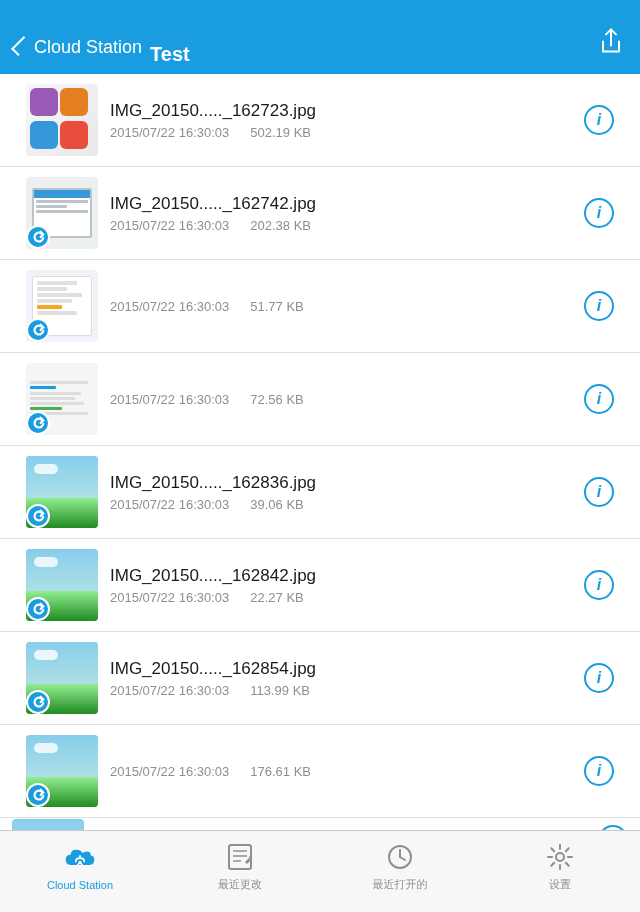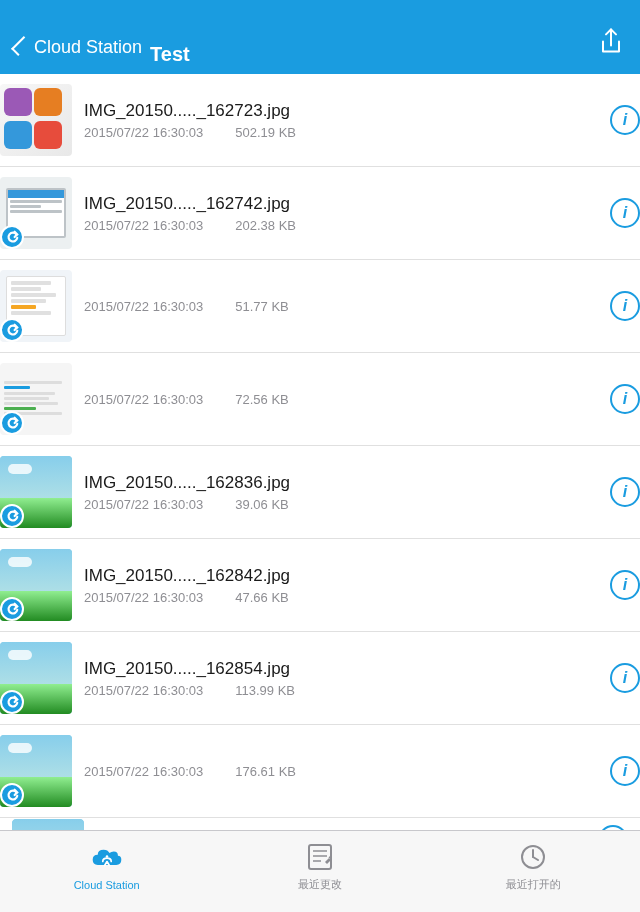--- a/index.html
+++ b/index.html
@@ -60,21 +60,21 @@
     
     .file-list {
       background: white;
       flex: 1;
       overflow-y: auto;
       height: calc(912px - 74px - 82px);
     }
     .file-item {
       display: flex;
       align-items: center;
-      padding: 10px 0;
+      padding: 10px 26px;
       border-bottom: 1px solid #e0e0e0;
       min-height: 80px;
       background: white;
     }
     .file-item:last-child {
       border-bottom: none;
     }
     .file-thumb {
       width: 72px;
       height: 72px;
@@ -205,21 +205,21 @@
       color: #1a1a1a;
       margin-bottom: 4px;
       white-space: nowrap;
       overflow: hidden;
       text-overflow: ellipsis;
     }
     .file-meta {
       font-size: 13px;
       color: #8e8e93;
       display: flex;
-      gap: 32px;
+      gap: 21px;
     }
 
     .info-btn {
       width: 30px;
       height: 30px;
       border-radius: 50%;
       border: 2px solid #1a9ce0;
       display: flex;
       align-items: center;
       justify-content: center;
@@ -441,21 +441,21 @@
         <svg viewBox="0 0 16 16" width="14" height="14" fill="none" stroke="white" stroke-width="2.5" stroke-linecap="round">
           <path d="M13 5 A5 5 0 1 0 14 9"></path>
           <polyline points="11,2 14,5 11,8"></polyline>
         </svg>
       </div>
     </div>
     <div class="file-info">
       <div class="file-name">IMG_20150....._162842.jpg</div>
       <div class="file-meta">
         <span>2015/07/22 16:30:03</span>
-        <span>47.66 KB</span>
+        <span>22.27 KB</span>
       </div>
     </div>
     <div class="info-btn">i</div>
   </div>
 
   <div class="file-item">
     <div class="file-thumb">
       <div class="thumb-img thumb-landscape">
         <div class="landscape-sky"></div>
         <div class="landscape-ground"></div>
@@ -548,14 +548,23 @@
     <div class="tab-icon">
       <svg width="30" height="30" viewBox="0 0 30 30" fill="none">
         <circle cx="15" cy="15" r="11" stroke="#8e8e93" stroke-width="2" fill="none"></circle>
         <line x1="15" y1="8" x2="15" y2="15" stroke="#8e8e93" stroke-width="2" stroke-linecap="round"></line>
         <line x1="15" y1="15" x2="20" y2="18" stroke="#8e8e93" stroke-width="2" stroke-linecap="round"></line>
       </svg>
     </div>
     <span class="tab-label">最近打开的</span>
   </div>
 
+  <div class="tab-item">
+    <div class="tab-icon">
+      <svg width="30" height="30" viewBox="0 0 30 30" fill="none">
+        <circle cx="15" cy="15" r="4" stroke="#8e8e93" stroke-width="2" fill="none"></circle>
+        <path d="M15 3 L15 7 M15 23 L15 27 M3 15 L7 15 M23 15 L27 15 M6.3 6.3 L9.2 9.2 M20.8 20.8 L23.7 23.7 M23.7 6.3 L20.8 9.2 M9.2 20.8 L6.3 23.7" stroke="#8e8e93" stroke-width="2" stroke-linecap="round"></path>
+      </svg>
+    </div>
+    <span class="tab-label">设置</span>
+  </div>
 
 </div>
 
 </body></html>

